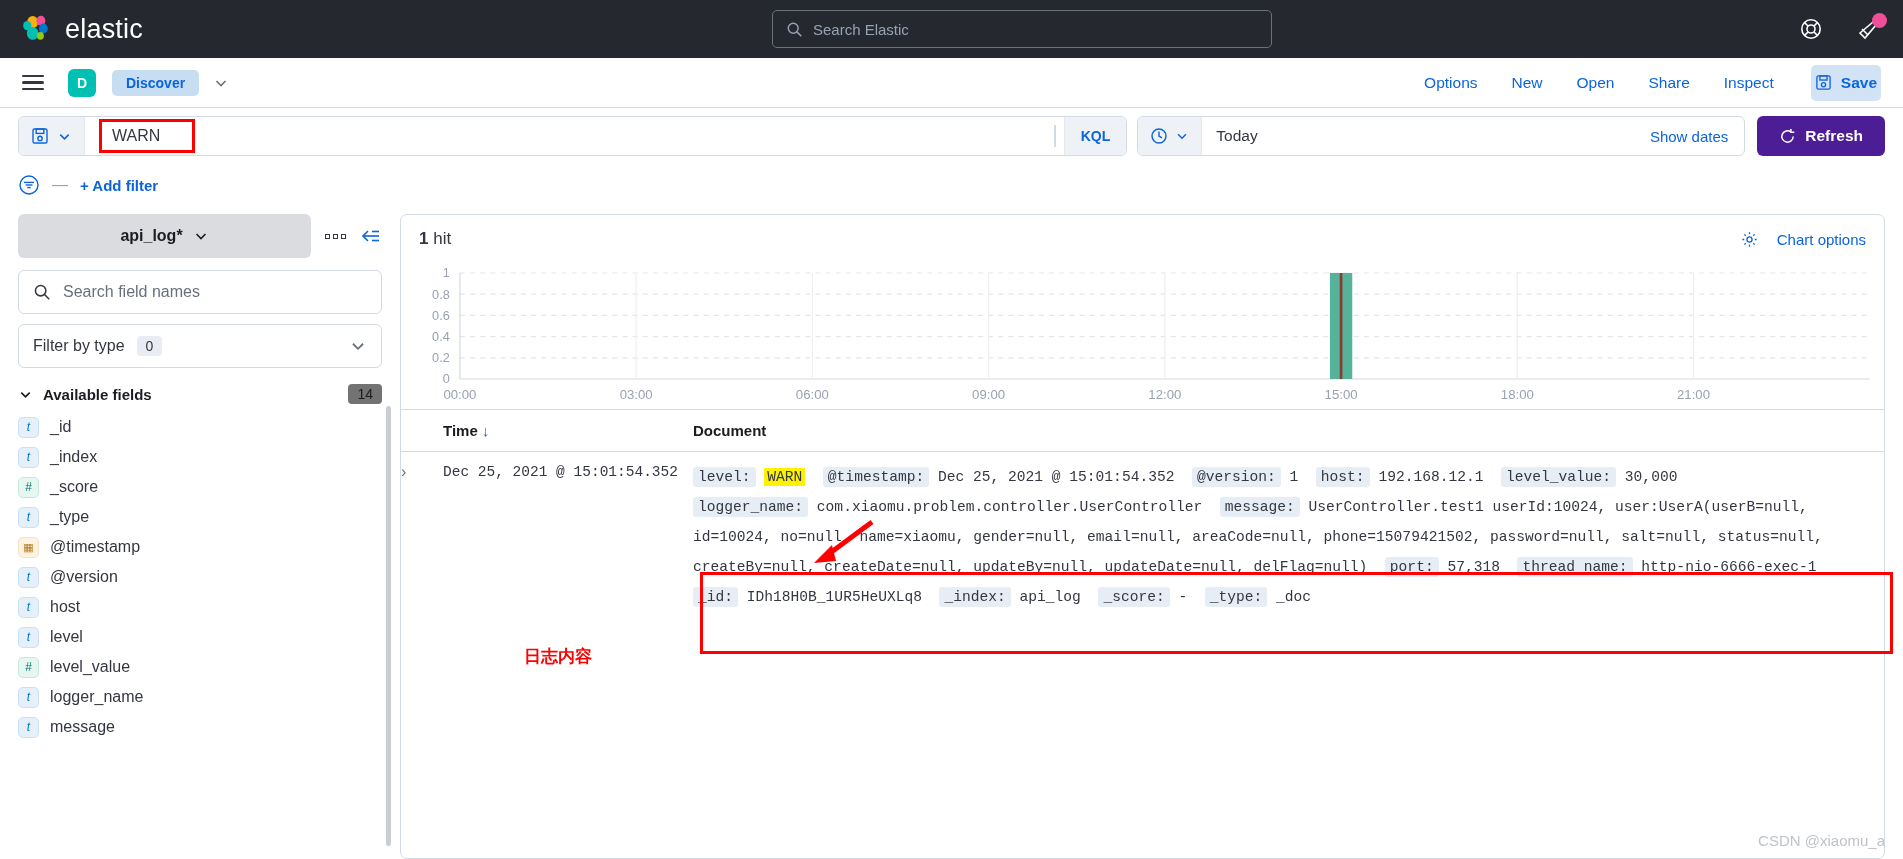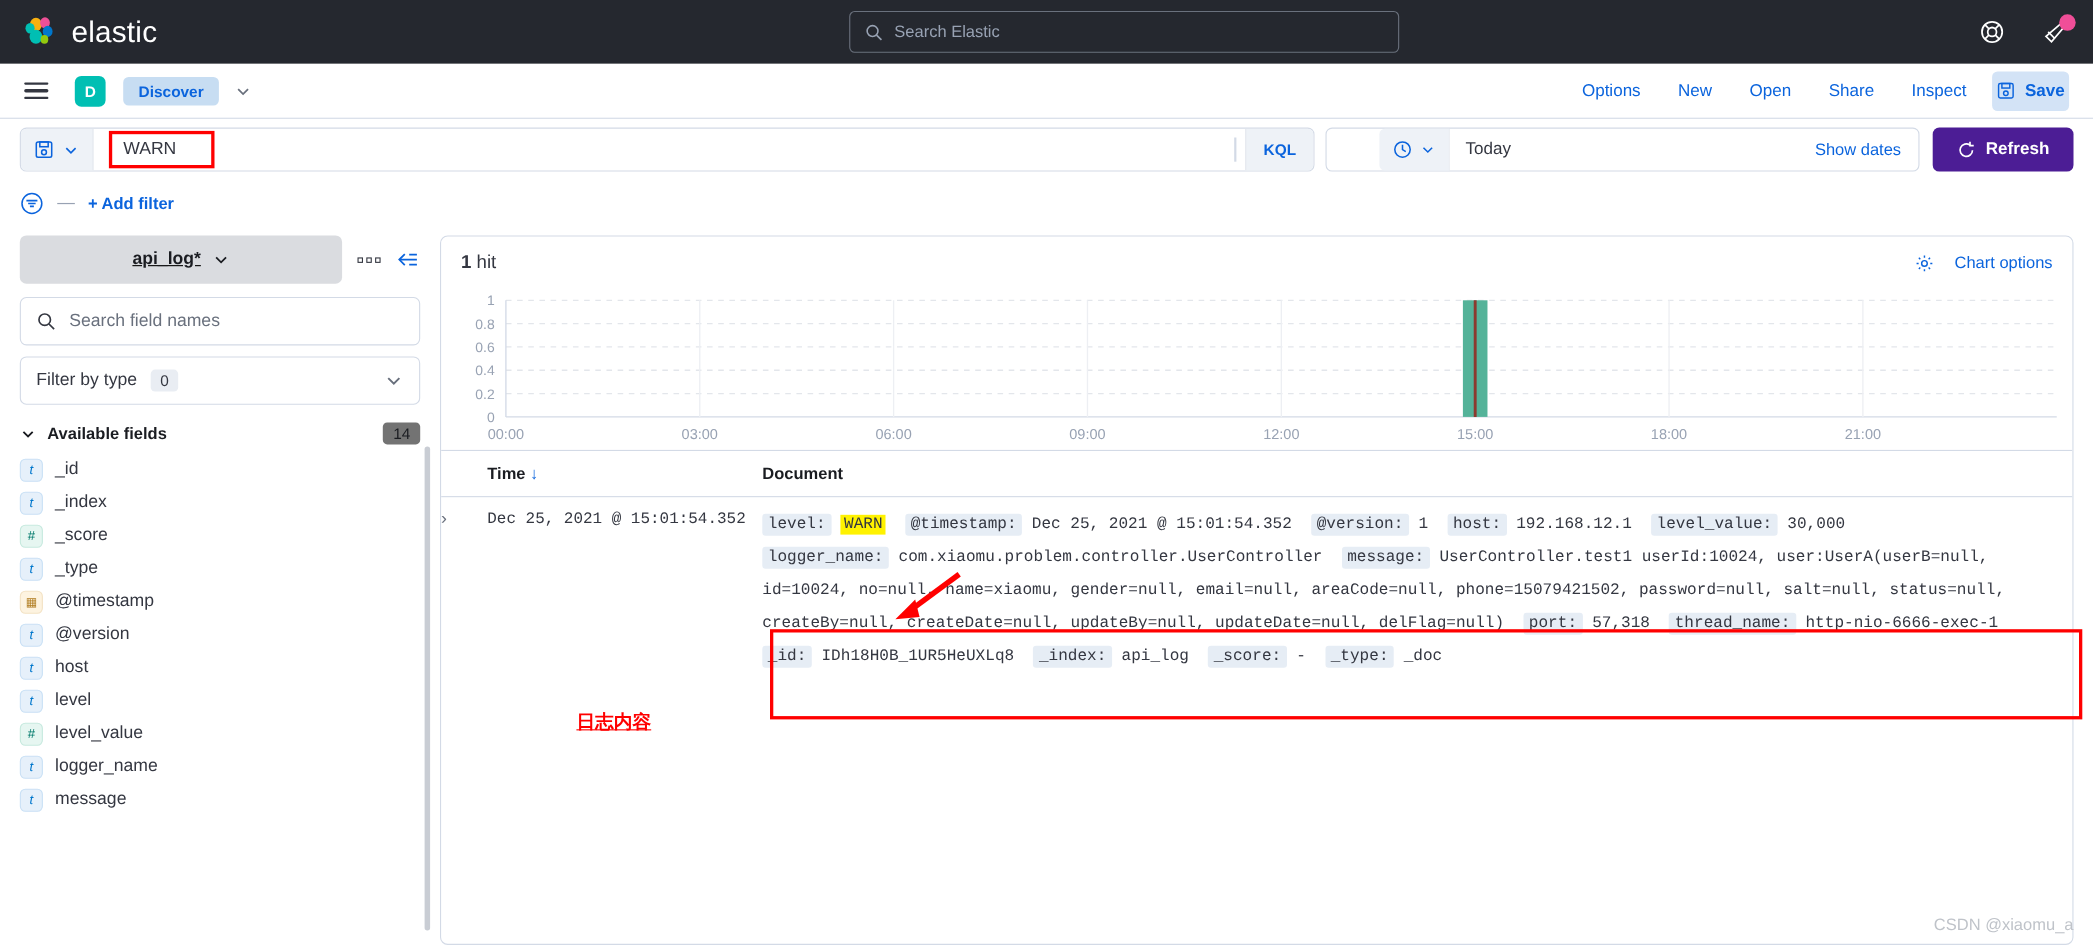--- a/index.html
+++ b/index.html
@@ -48,21 +48,21 @@
     padding: 5px 14px; font-size: 14px; font-weight:600;
   }
   .app-chevron { margin-left: 14px; color:#69707D; }
   .appbar-right { position:absolute; right: 22px; display:flex; align-items:center; gap: 0; }
   .nav-link {
     color:#0B64DD; font-size:15.5px; padding: 6px 17px; cursor:pointer;
   }
   .save-btn {
     display:flex; align-items:center; gap:9px; background:#D3E3F6; color:#0B64DD;
     border-radius:5px; padding: 9px 4px; font-size:15.5px; font-weight:600;
-    margin-left: 6px; cursor:pointer;
+    margin-left: 20px; cursor:pointer;
   }
 
   
   .querybar {
     height: 56px; display:flex; align-items:center; padding: 0 18px; gap: 0;
     background:#fff;
   }
   .qb-group {
     flex: 1; display:flex; align-items:center; height: 40px;
     border:1px solid #D3DAE6; border-radius:6px; background:#fff; overflow:hidden;
@@ -78,21 +78,21 @@
   }
   .qinput-box span { font-size:16px; color:#343741; }
   .qb-sep { width:2px; height:22px; background:#D3DAE6; margin-right: 8px; }
   .kql {
     color:#0B64DD; font-size:14px; font-weight:600; padding: 0 16px;
     background:#EEF2F7; height:100%; display:flex; align-items:center;
     border-left:1px solid #E4E8EE;
   }
   .datebar {
     display:flex; align-items:center; height: 40px; margin-left: 10px;
-    border:1px solid #D3DAE6; border-radius:6px; background:#fff; width: 540px; padding-left: 48px;
+    border:1px solid #D3DAE6; border-radius:6px; background:#fff; width: 608px;
   }
   .date-ico {
     display:flex; align-items:center; gap:7px; padding: 0 12px; height:100%;
     background:#EEF2F7; border-right:1px solid #E4E8EE; border-radius:5px 0 0 5px;
   }
   .date-val { flex:1; padding-left: 14px; font-size: 15.5px; color:#343741; }
   .show-dates { color:#0B64DD; font-size:15px; padding-right:16px; cursor:pointer; }
   .refresh {
     display:flex; align-items:center; gap:9px; background:#4c1d95; color:#fff;
     height:40px; border-radius:6px; padding: 0 22px; margin-left: 12px;
@@ -102,21 +102,21 @@
   
   .filterbar { height: 42px; display:flex; align-items:center; padding: 0 18px; gap: 12px; }
   .filter-dash { color:#98A2B3; }
   .add-filter { color:#0B64DD; font-size:15px; font-weight:600; cursor:pointer; }
 
   
   .main { display:flex; height: calc(859px - 58px - 50px - 56px - 42px); }
 
   
   .sidebar { width: 400px; padding: 8px 18px 0 18px; position:relative; }
-  .index-row { display:flex; align-items:center; gap: 14px; text-decoration: underline; }
+  .index-row { display:flex; align-items:center; gap: 14px; }
   .index-pattern {
     flex:1; height: 44px; background:#DADCE0; border-radius:6px;
     display:flex; align-items:center; justify-content:center; gap:10px;
     font-size:16px; font-weight:700; color:#1A1C21; cursor:pointer;
   }
   .side-icon { cursor:pointer; color:#0B64DD; }
   .dots { display:flex; gap:3px; }
   .dots i { width:5px; height:5px; border:1.4px solid #343741; display:block; }
   .field-search {
     margin-top: 12px; height: 44px; border:1px solid #D3DAE6; border-radius:6px;
@@ -536,20 +536,20 @@
               <div class="doc-line" id="line5"><span class="fk">_id:</span> <span>IDh18H0B_1UR5HeUXLq8</span> &nbsp;<span class="fk">_index:</span> <span>api_log</span> &nbsp;<span class="fk">_score:</span> <span>-</span> &nbsp;<span class="fk">_type:</span> <span>_doc</span></div>
             </div>
           </div>
         </div>
 
       </div>
     </div>
   </div>
 
   <div class="ann-rect" style="left:700px; top:572px; width:1193px; height:82px;"></div>
-  <span class="ann-text" style="left:524px; top:645px;text-decoration:underline;">日志内容</span>
+  <span class="ann-text" style="left:524px; top:645px;">日志内容</span>
   <svg class="ann-rect" style="left:810px; top:517px; width:70px; height:48px; border:none;">
     <line x1="62" y1="5" x2="12" y2="42" stroke="#FF0000" stroke-width="5"></line>
     <polygon points="4,46 22,28 26,44" fill="#FF0000"></polygon>
   </svg>
 
   <span class="watermark">CSDN @xiaomu_a</span>
 </div>
 
 </body></html>

